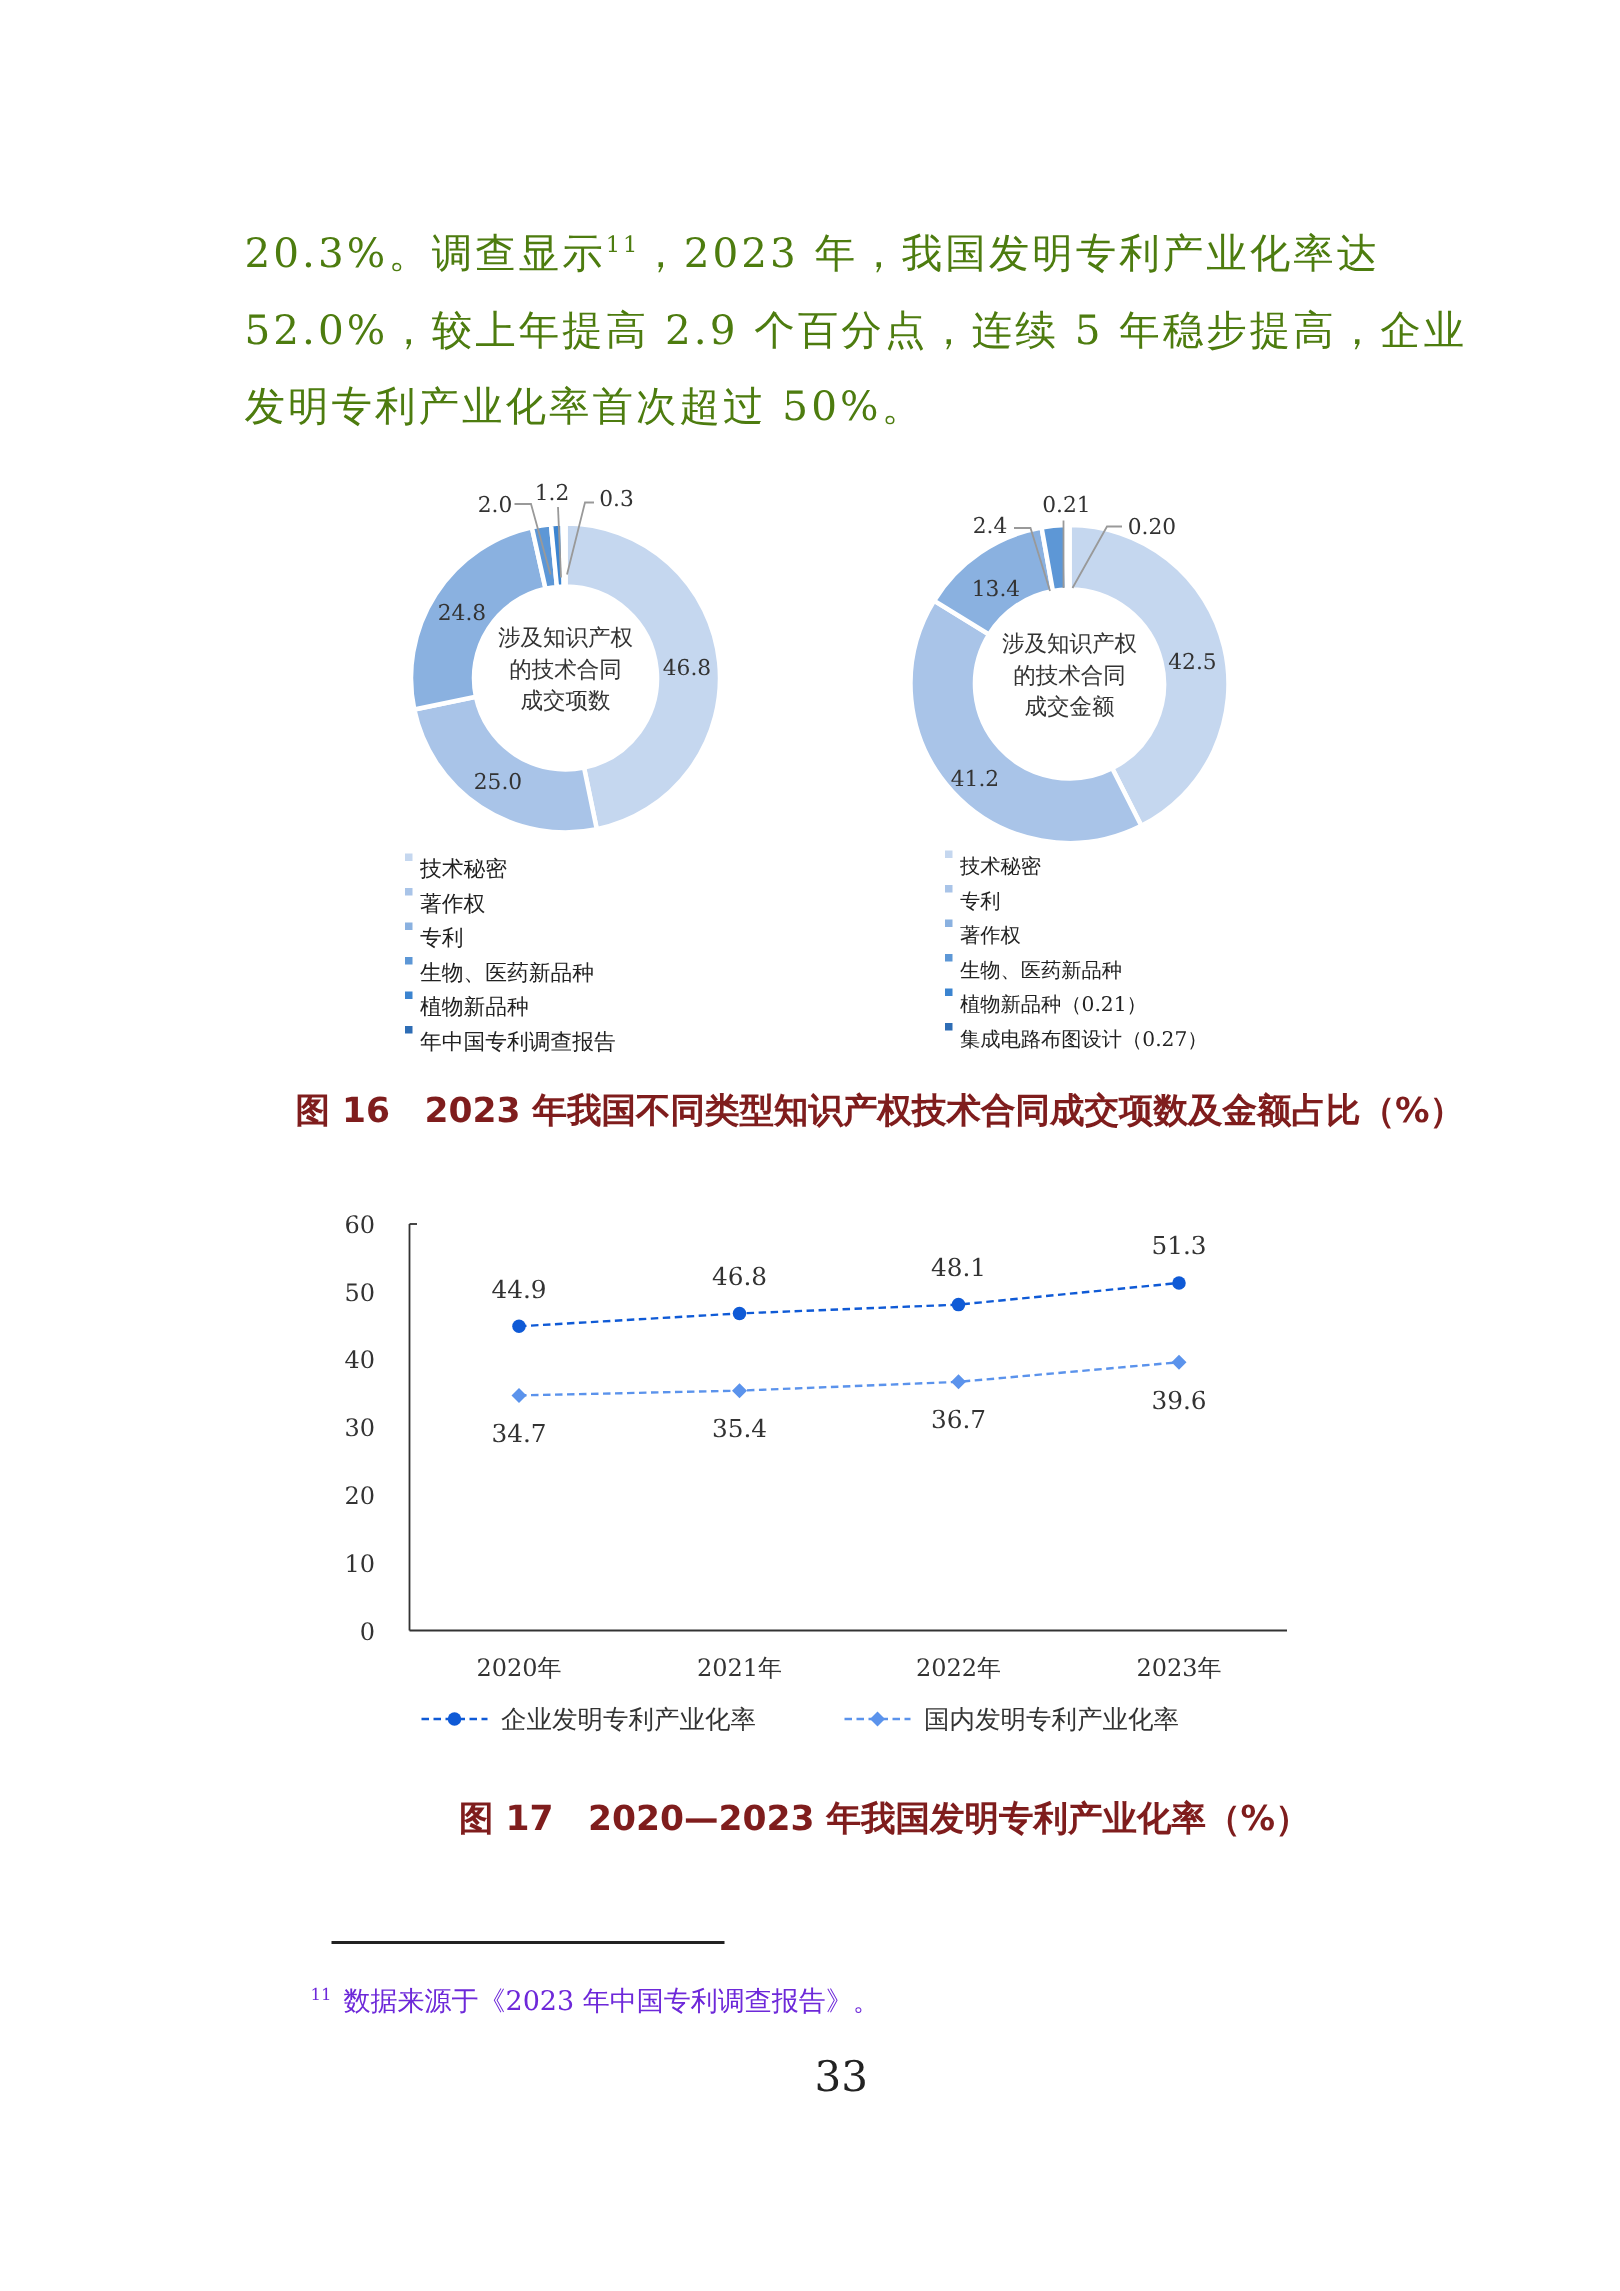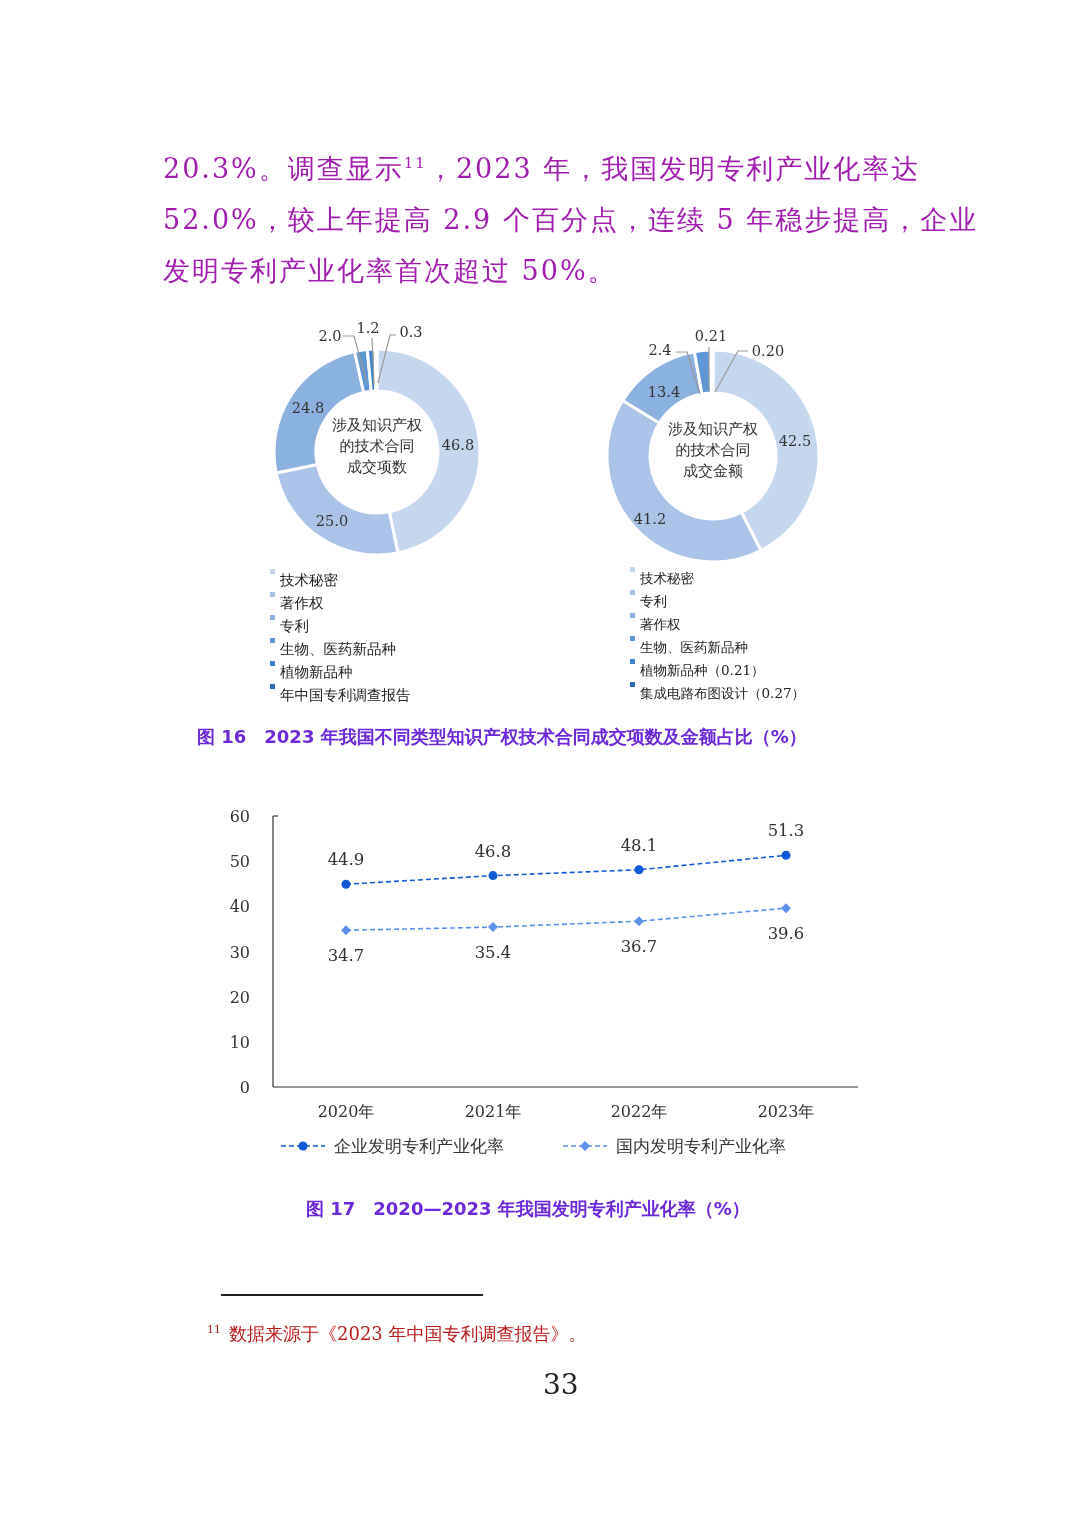--- a/index.html
+++ b/index.html
@@ -1,29 +1,29 @@
 <!DOCTYPE html>
 <html><head>
 <meta charset="utf-8">
 <style>
   html, body { margin:0; padding:0; background:#fff; }
   body { width:1080px; height:1527px; position:relative; overflow:hidden;
          font-family:"DejaVu Serif", "Liberation Serif", serif; color:#222; }
   .para { position:absolute; left:163px; top:138px; width:760px;
-          font-size:27px; line-height:51px; letter-spacing:2px; color:#a21caf; }
+          font-size:27px; line-height:51px; letter-spacing:2px; color:#4d7c0f; }
   .para p { margin:0; white-space:nowrap; }
   .para sup { font-size:15px; }
   svg text { font-family:"DejaVu Serif", "Liberation Serif", serif; }
   .legend { position:absolute; font-size:14.5px; line-height:23px; color:#222; }
   .legend .item { display:flex; white-space:nowrap; }
   .legend .sw { width:5px; height:5px; margin-right:5px; display:inline-block; }
-  .caption { position:absolute; font-size:18px; color:#6d28d9; white-space:nowrap;
+  .caption { position:absolute; font-size:23px; color:#7f1d1d; white-space:nowrap;
              font-family:"DejaVu Sans", "Liberation Sans", sans-serif; font-weight:bold;text-align:center; }
   .rule { position:absolute; left:221px; top:1294px; width:262px; height:2px; background:#222; }
-  .footnote { position:absolute; left:207px; top:1322px; font-size:18px; color:#b91c1c; white-space:nowrap; }
+  .footnote { position:absolute; left:207px; top:1322px; font-size:18px; color:#6d28d9; white-space:nowrap; }
   .footnote sup { font-size:11px; margin-right:8px; }
   .pagenum { position:absolute; left:543px; top:1368px; font-size:28px; color:#222; }
 </style>
 </head>
 <body>
 
 <div class="para">
   <p><span>20.3%。调查显示</span><sup>11</sup><span>，2023 年，我国发明专利产业化率达</span></p>
   <p>52.0%，较上年提高 2.9 个百分点，连续 5 年稳步提高，企业</p>
   <p>发明专利产业化率首次超过 50%。</p>

